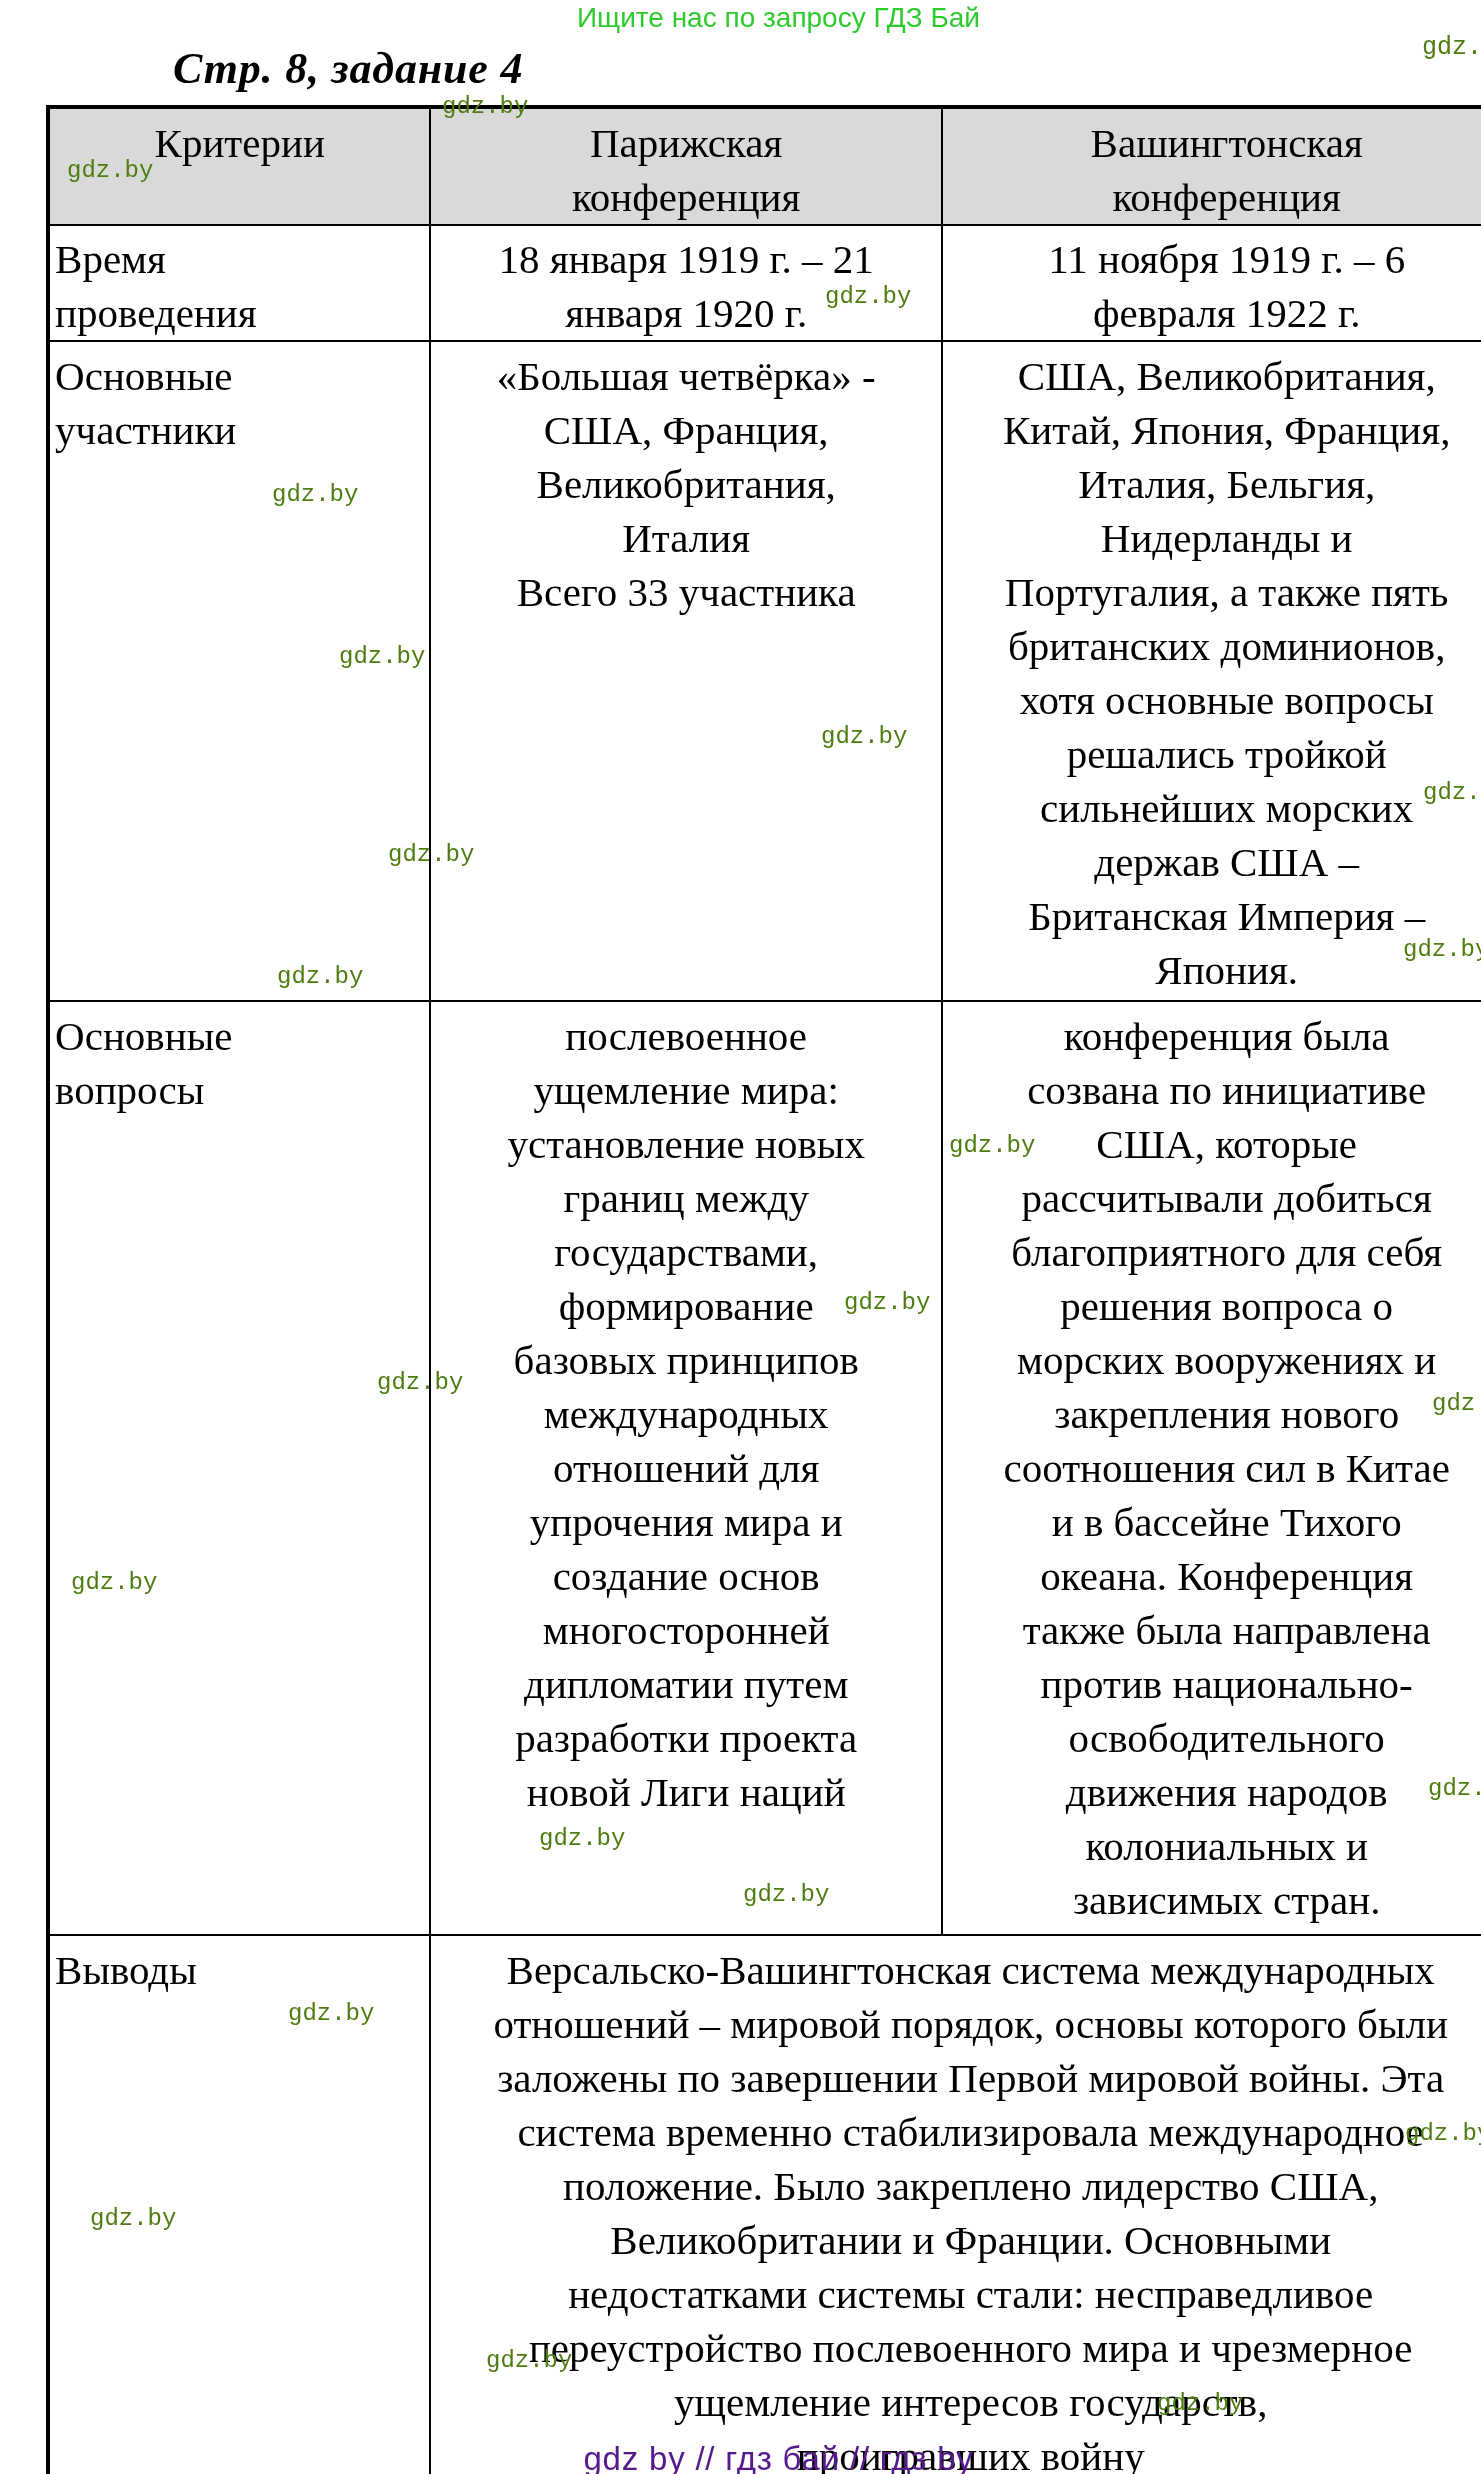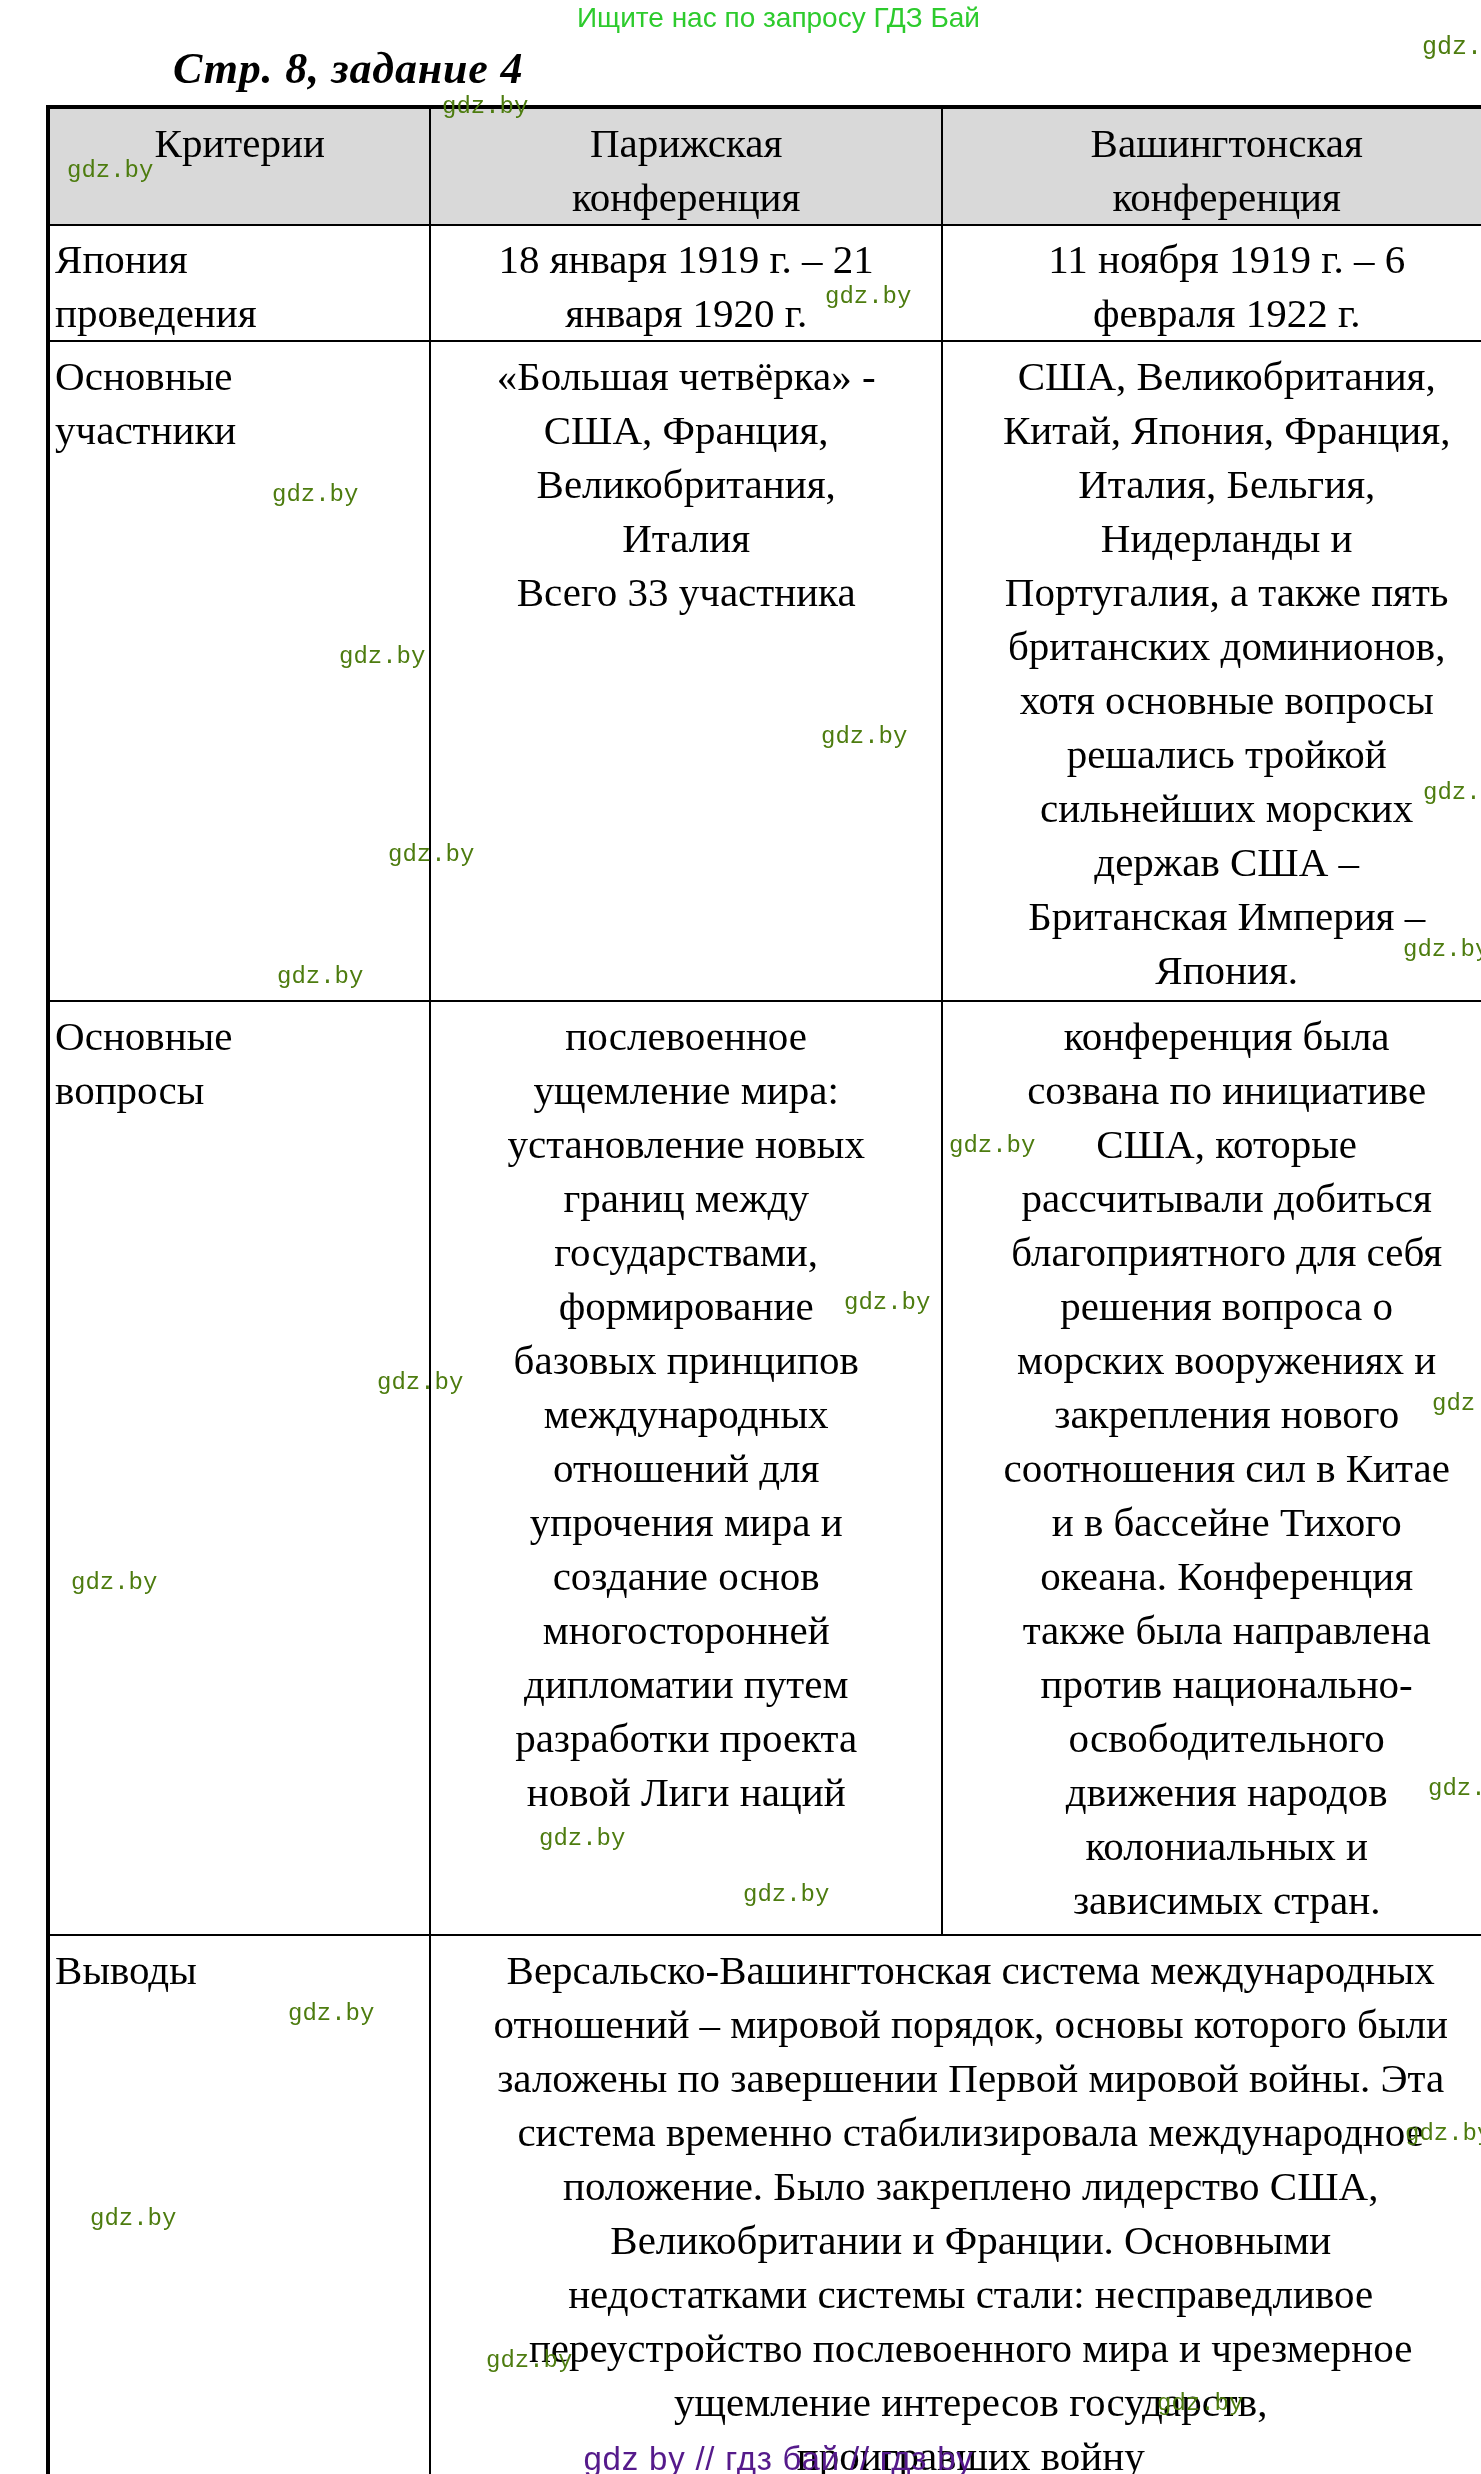--- a/index.html
+++ b/index.html
@@ -98,21 +98,21 @@
     </colgroup>
     <tbody>
         <tr class="hdr-row" style="height:110px;">
       <td class="hdr" style="background: rgb(217, 217, 217);">Критерии</td>
       <td class="hdr" style="background: rgb(217, 217, 217);">Парижская
 конференция</td>
       <td class="hdr" style="background: rgb(217, 217, 217);">Вашингтонская
 конференция</td>
     </tr>
     <tr style="height:110px;">
-      <td class="rowlabel">Япония
+      <td class="rowlabel">Время
 проведения</td>
       <td class="body">18 января 1919 г. – 21
 января 1920 г.</td>
       <td class="body">11 ноября 1919 г. – 6
 февраля 1922 г.</td>
     </tr>
     <tr style="height:660px;">
       <td class="rowlabel">Основные
 участники</td>
       <td class="body">«Большая четвёрка» -

